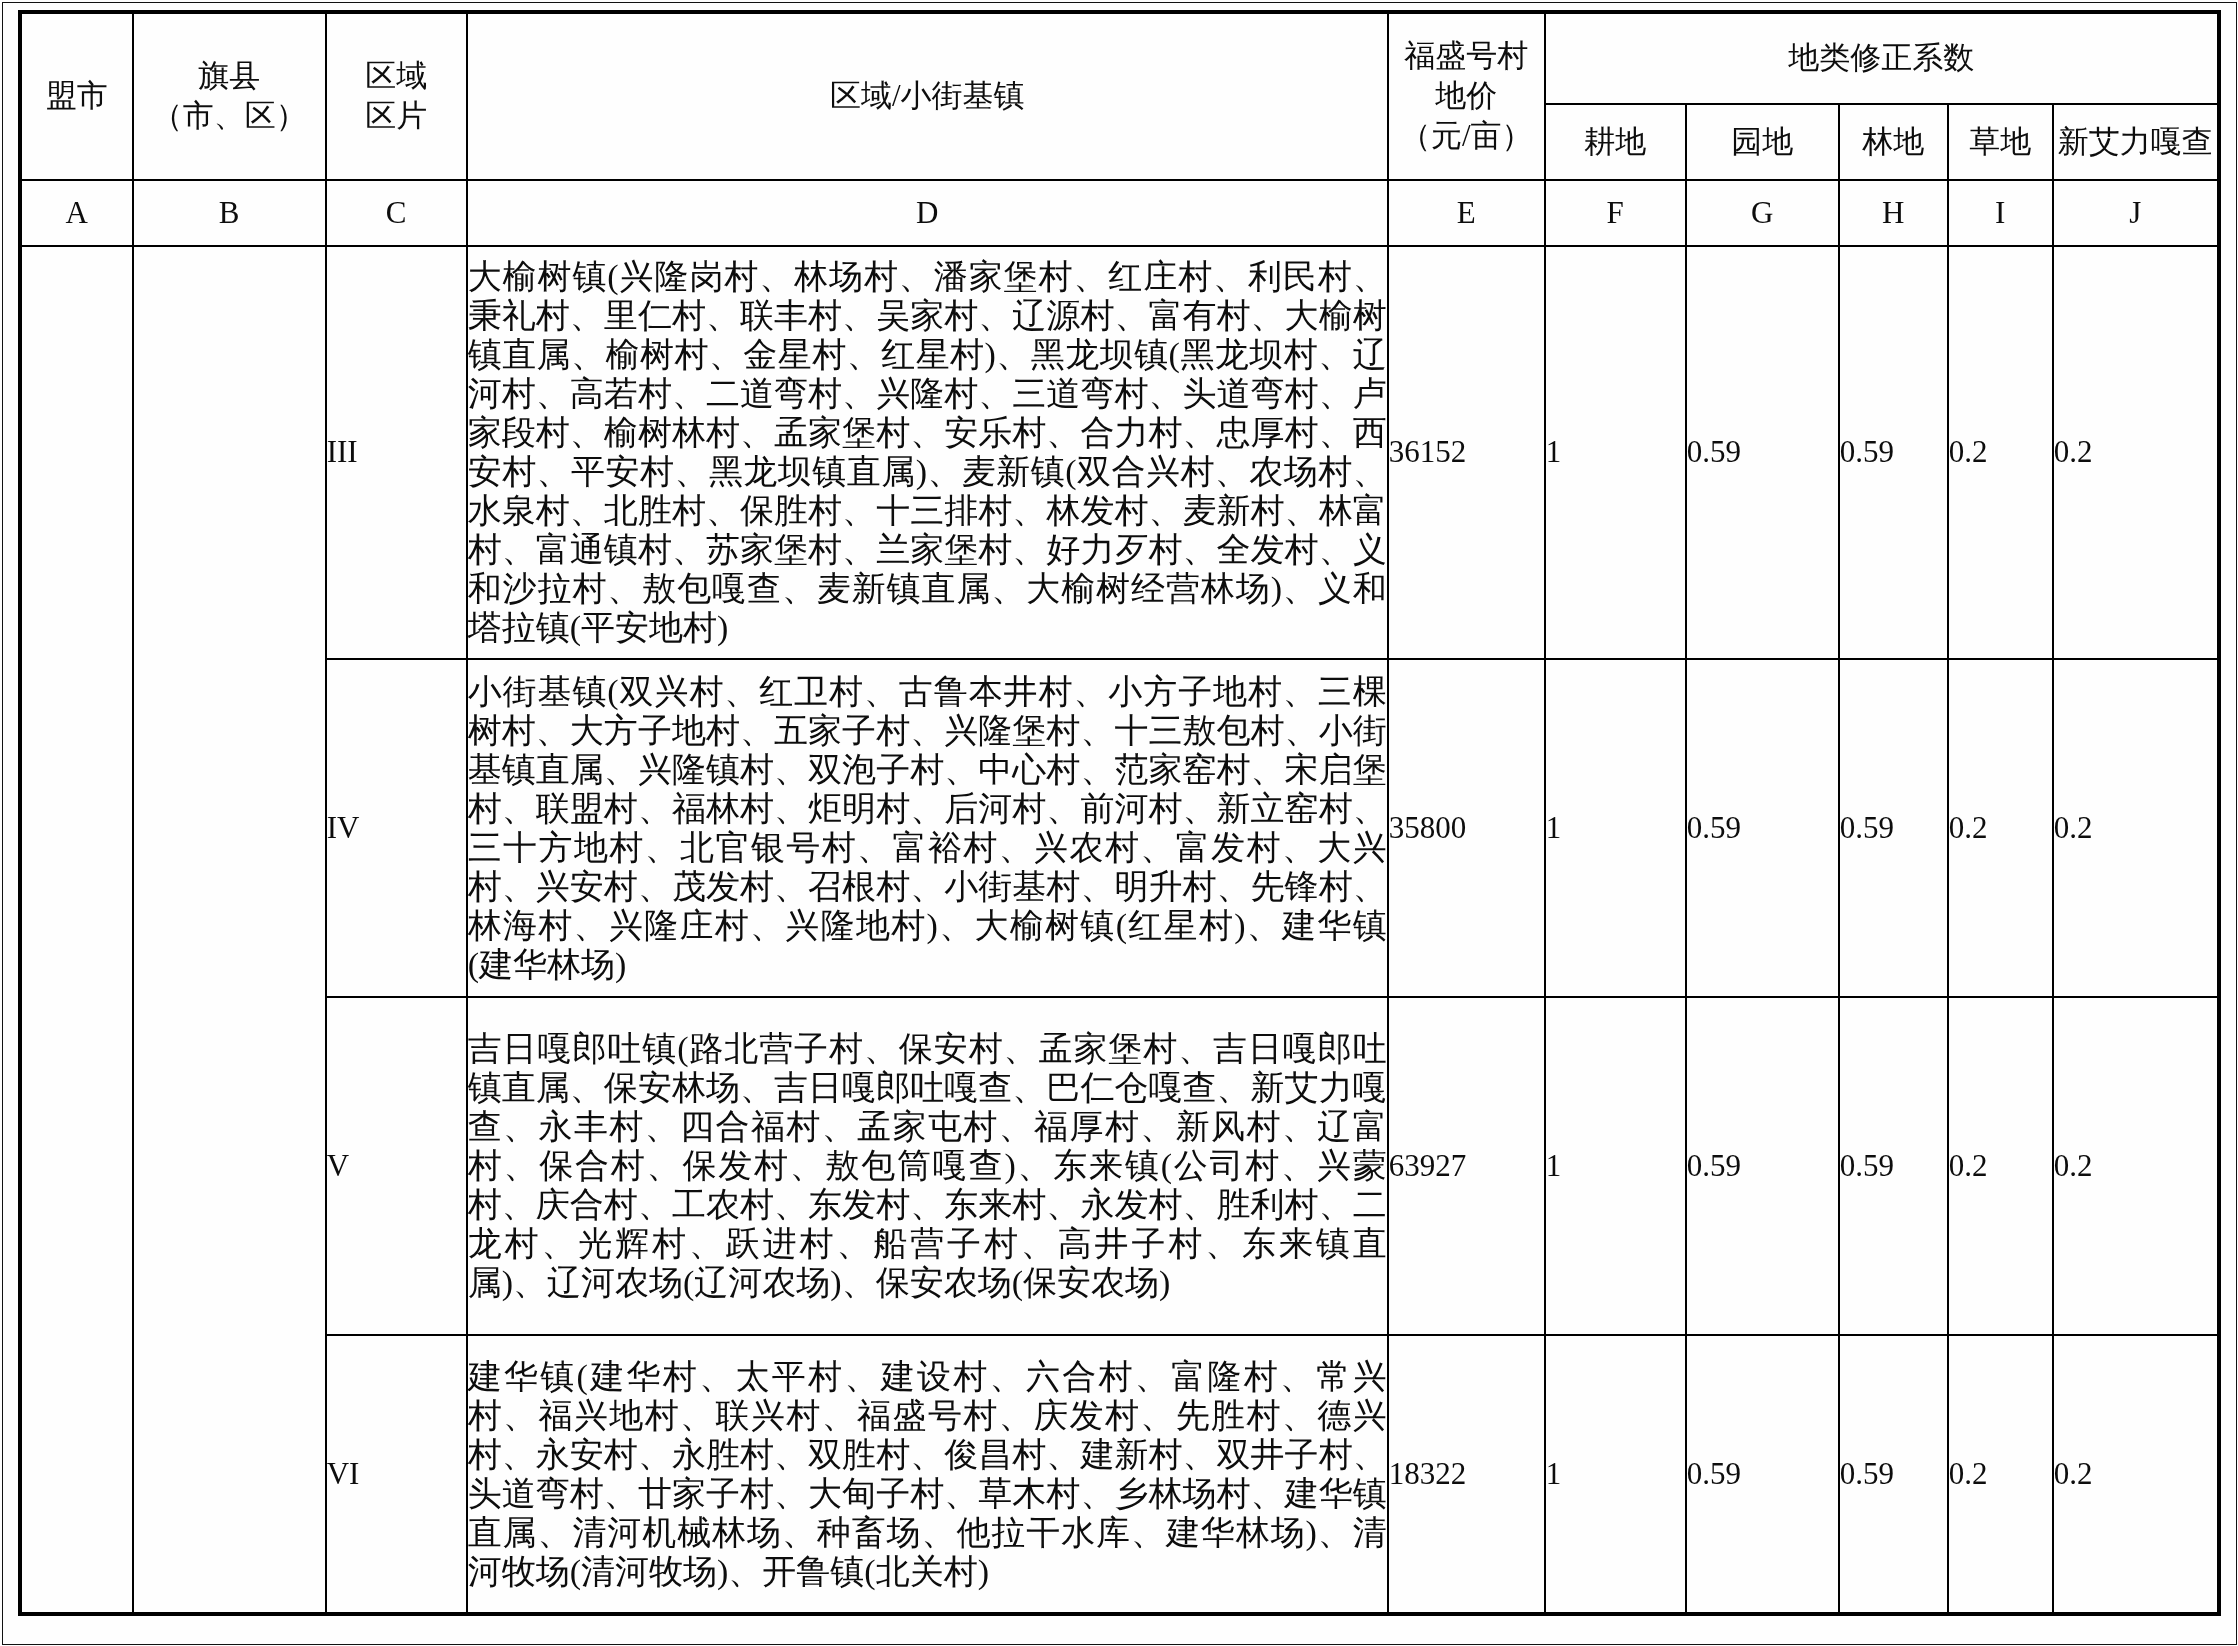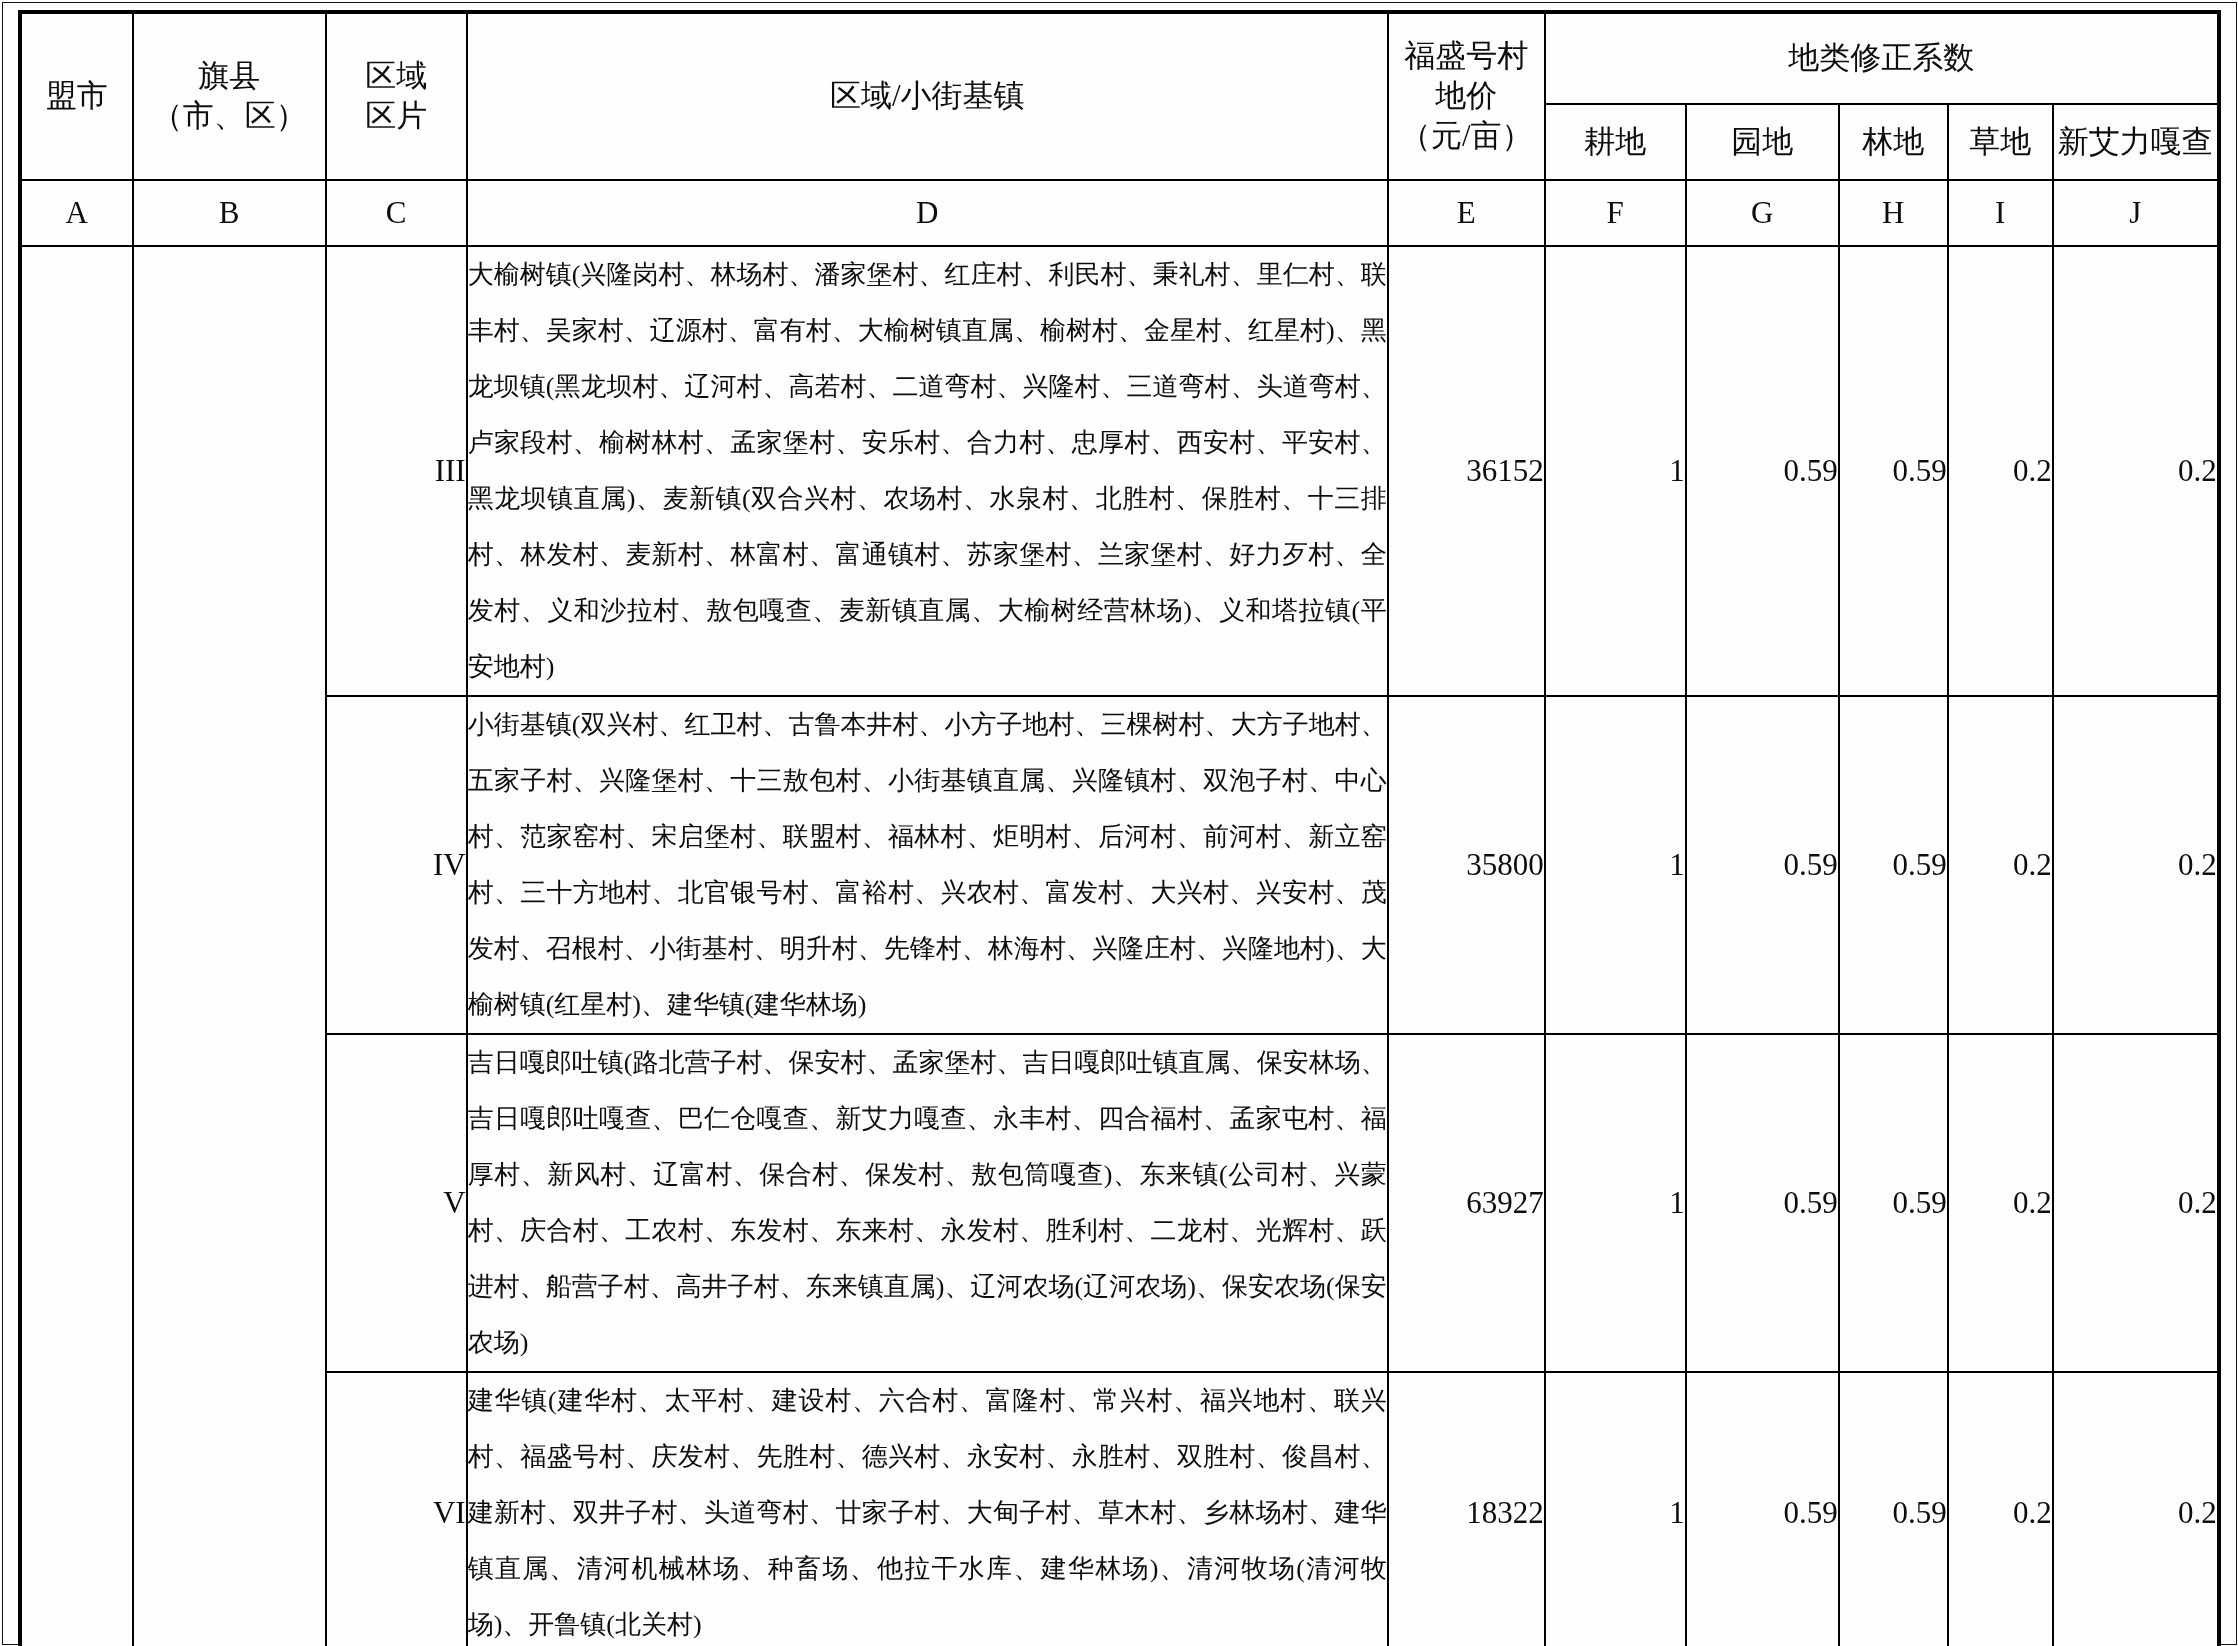--- a/index.html
+++ b/index.html
@@ -64,27 +64,27 @@
   }
   tr.r-head1 { height: 92px; }
   tr.r-head2 { height: 76px; }
   tr.r-letters { height: 66px; }
   tr.r-zone3 { height: 413px; }
   tr.r-zone4 { height: 338px; }
   tr.r-zone5 { height: 338px; }
   tr.r-zone6 { height: 279px; }
 
   td.desc {
-    font-size: 26px;
-    line-height: 56px;
+    font-size: 34px;
+    line-height: 39px;
     text-align: justify;
     padding: 4.8px 8px 4.8px 6.4px;
   }
   td.zone, td.num {
-    text-align: right;
+    text-align: left;
     font-size: 31px;
   }
 </style>
 </head>
 <body>
 
 <div class="page">
   <div class="page-frame"></div>
 
   <table class="price-table">

